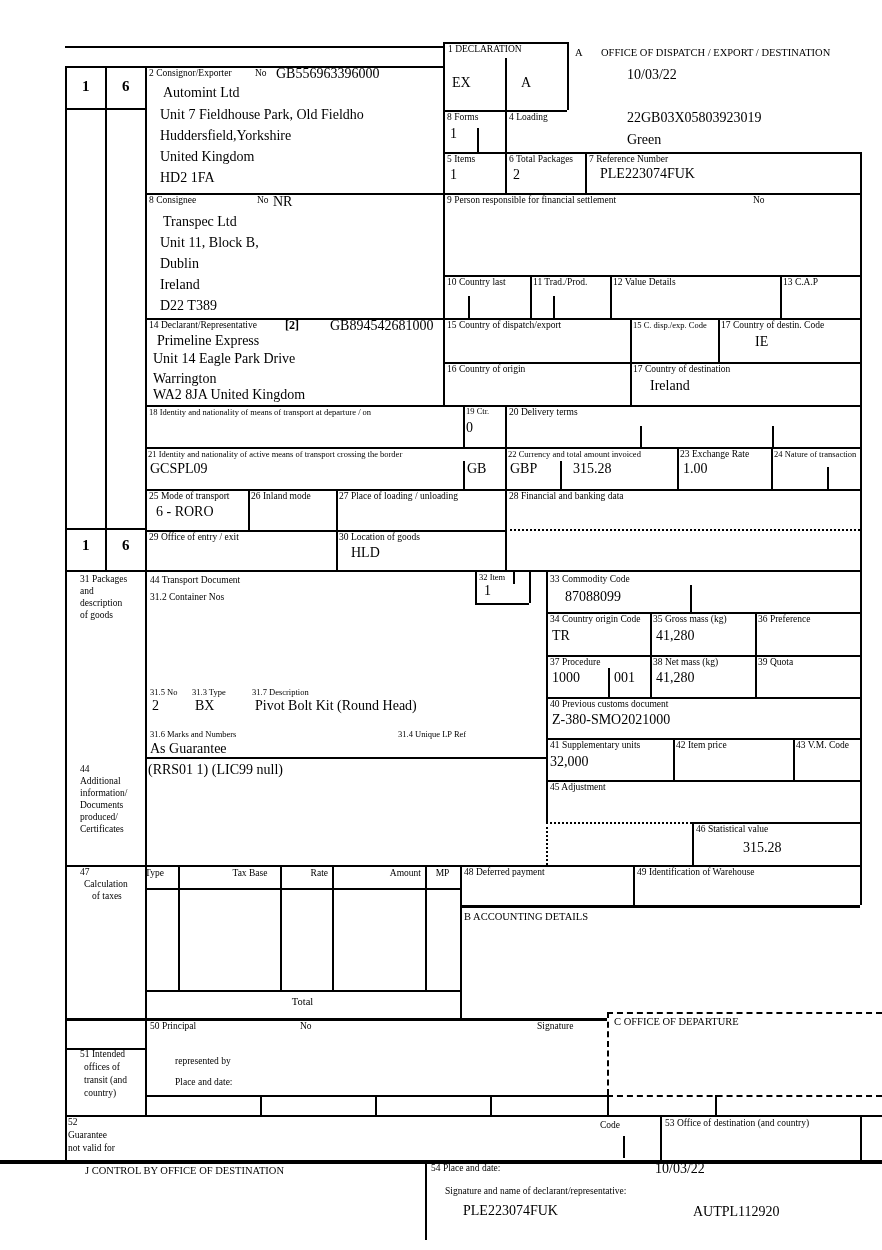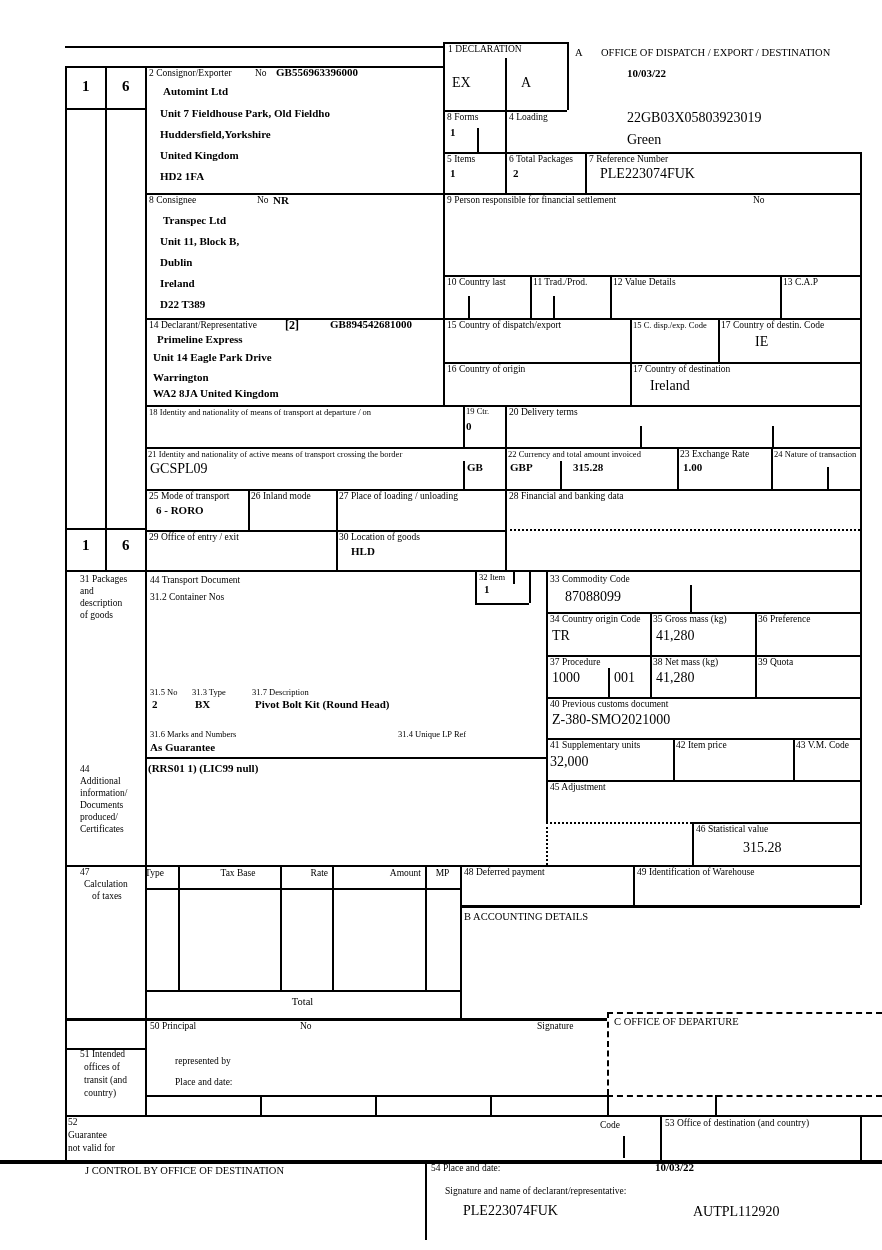--- a/index.html
+++ b/index.html
@@ -3,21 +3,21 @@
 <meta charset="utf-8">
 <style>
   html,body{margin:0;padding:0;background:#fff;}
   #form{position:relative;width:882px;height:1250px;background:#fff;color:#000;
         font-family:"Liberation Serif","DejaVu Serif",serif;overflow:hidden;}
   .t{position:absolute;white-space:nowrap;line-height:1.05;}
   .l8{font-size:8.5px;}
   .l9{font-size:9.5px;}
   .l10{font-size:10.5px;}
   .v12{font-size:12px;font-weight:bold;}
-  .v13{font-size:11px;font-weight:bold;}
+  .v13{font-size:14px;font-weight:normal;}
   .v14{font-size:14px;font-weight:normal;}
   .v15{font-size:15px;font-weight:bold;}
   .ctr{text-align:center;}
   .rgt{text-align:right;padding-right:4px;}
 </style>
 </head>
 <body>
 
 <div id="form">
 
@@ -160,21 +160,21 @@
   <div class="t l9" style="left:80px;top:825px">Certificates</div>
 
   <div class="t l9" style="left:550px;top:783px">45 Adjustment</div>
   <div class="t l9" style="left:696px;top:825px">46 Statistical value</div>
   <div class="t v14" style="left:743px;top:841px">315.28</div>
 
   <div class="t l9" style="left:80px;top:868px">47</div>
   <div class="t l9" style="left:84px;top:880px">Calculation</div>
   <div class="t l9" style="left:92px;top:892px">of taxes</div>
   <div class="t l9 ctr" style="left:145px;top:869px;width:16px">Type</div>
-  <div class="t l9 ctr" style="left:178px;top:869px;width:120px">Tax Base</div>
+  <div class="t l9 ctr" style="left:190px;top:869px;width:120px">Tax Base</div>
   <div class="t l9 rgt" style="left:280px;top:869px;width:48px">Rate</div>
   <div class="t l9 rgt" style="left:332px;top:869px;width:89px">Amount</div>
   <div class="t l9 ctr" style="left:425px;top:869px;width:35px">MP</div>
   <div class="t l10 ctr" style="left:145px;top:996px;width:315px">Total</div>
 
   <div class="t l9" style="left:464px;top:868px">48 Deferred payment</div>
   <div class="t l9" style="left:637px;top:868px">49 Identification of Warehouse</div>
   <div class="t l10" style="left:464px;top:911px">B ACCOUNTING DETAILS</div>
 
   <div class="t l9" style="left:150px;top:1022px">50 Principal</div>

